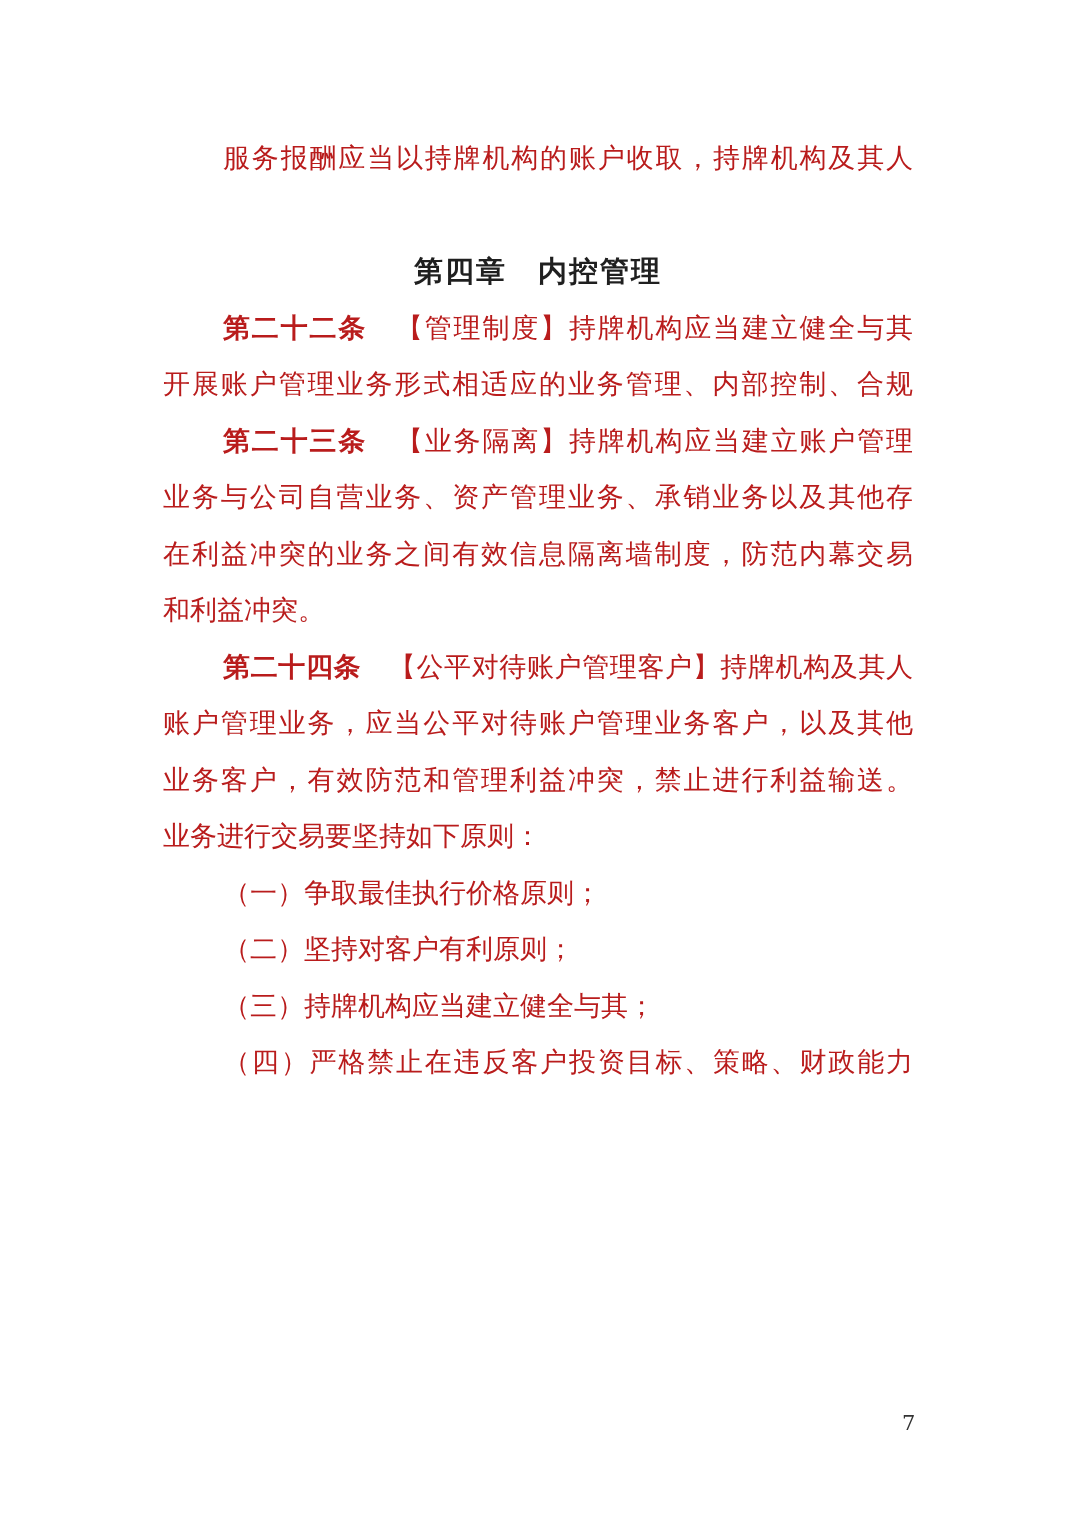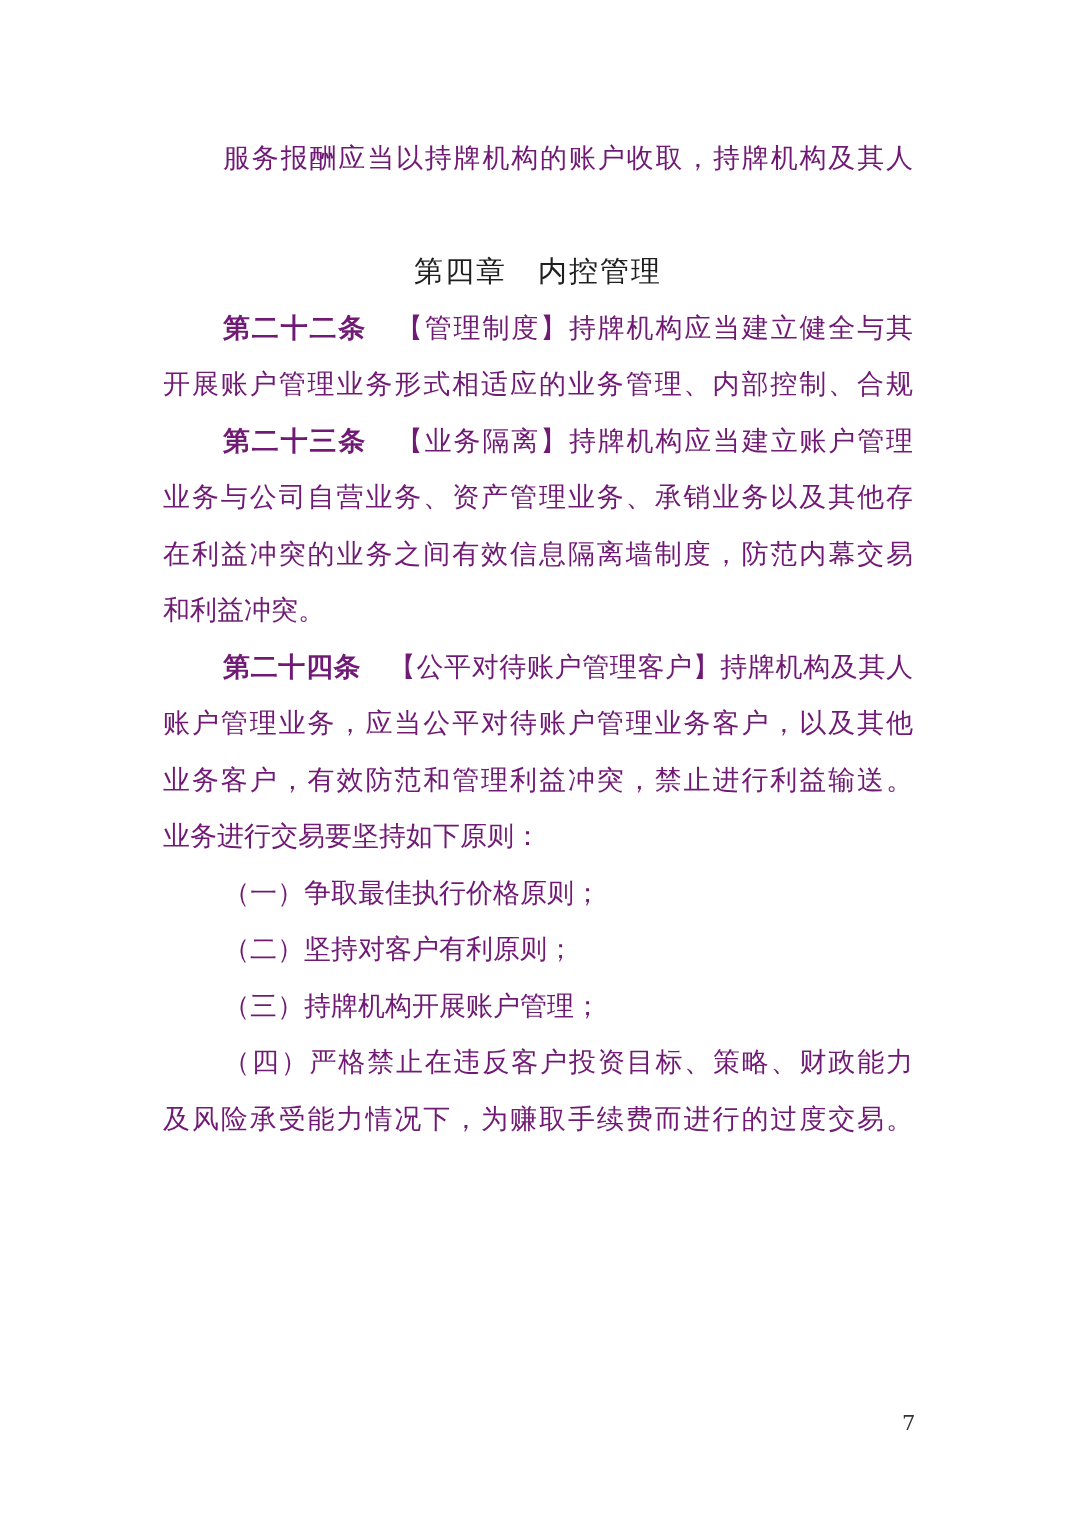--- a/index.html
+++ b/index.html
@@ -19,30 +19,30 @@
     position: absolute;
     left: 163px; top: 130px;
     width: 750px;
   }
   .line {
     font-size: 27px;
     line-height: 56.5px;
     text-align: justify;
     text-align-last: left;
     white-space: normal;
-    color: #701a75;
+    color: #b91c1c;
   }
   .line.full { text-align-last: justify; }
   .line.indent { text-indent: 60px; }
   .b { font-weight: bold; }
   .chapter {
     margin-top: 56.5px;          
     font-size: 29px;
     line-height: 56.5px;
-    font-weight: normal;
+    font-weight: bold;
     text-align: center;
     letter-spacing: 2px;
     color: #1f1f1f;
   }
   .page-number {
     position: absolute;
     left: 902px; top: 1408px;
     font-size: 21px;
     line-height: 30px;
     color: #333333;
@@ -67,21 +67,20 @@
     <div class="line">和利益冲突。</div>
 
     <div class="line full indent"><span class="b">第二十四条</span><span>　【公平对待账户管理客户】持牌机构及其人</span></div>
     <div class="line full">账户管理业务，应当公平对待账户管理业务客户，以及其他</div>
     <div class="line full">业务客户，有效防范和管理利益冲突，禁止进行利益输送。</div>
 
     <div class="line">业务进行交易要坚持如下原则：</div>
 
     <div class="line indent">（一）争取最佳执行价格原则；</div>
     <div class="line indent">（二）坚持对客户有利原则；</div>
-    <div class="line indent">（三）持牌机构开展账户管理；</div>
+    <div class="line indent">（三）持牌机构应当建立健全与其；</div>
     <div class="line full indent">（四）严格禁止在违反客户投资目标、策略、财政能力</div>
-    <div class="line full">及风险承受能力情况下，为赚取手续费而进行的过度交易。</div>
 
 
   </div>
 
   <div class="page-number">7</div>
 </div>
 
 </body></html>

